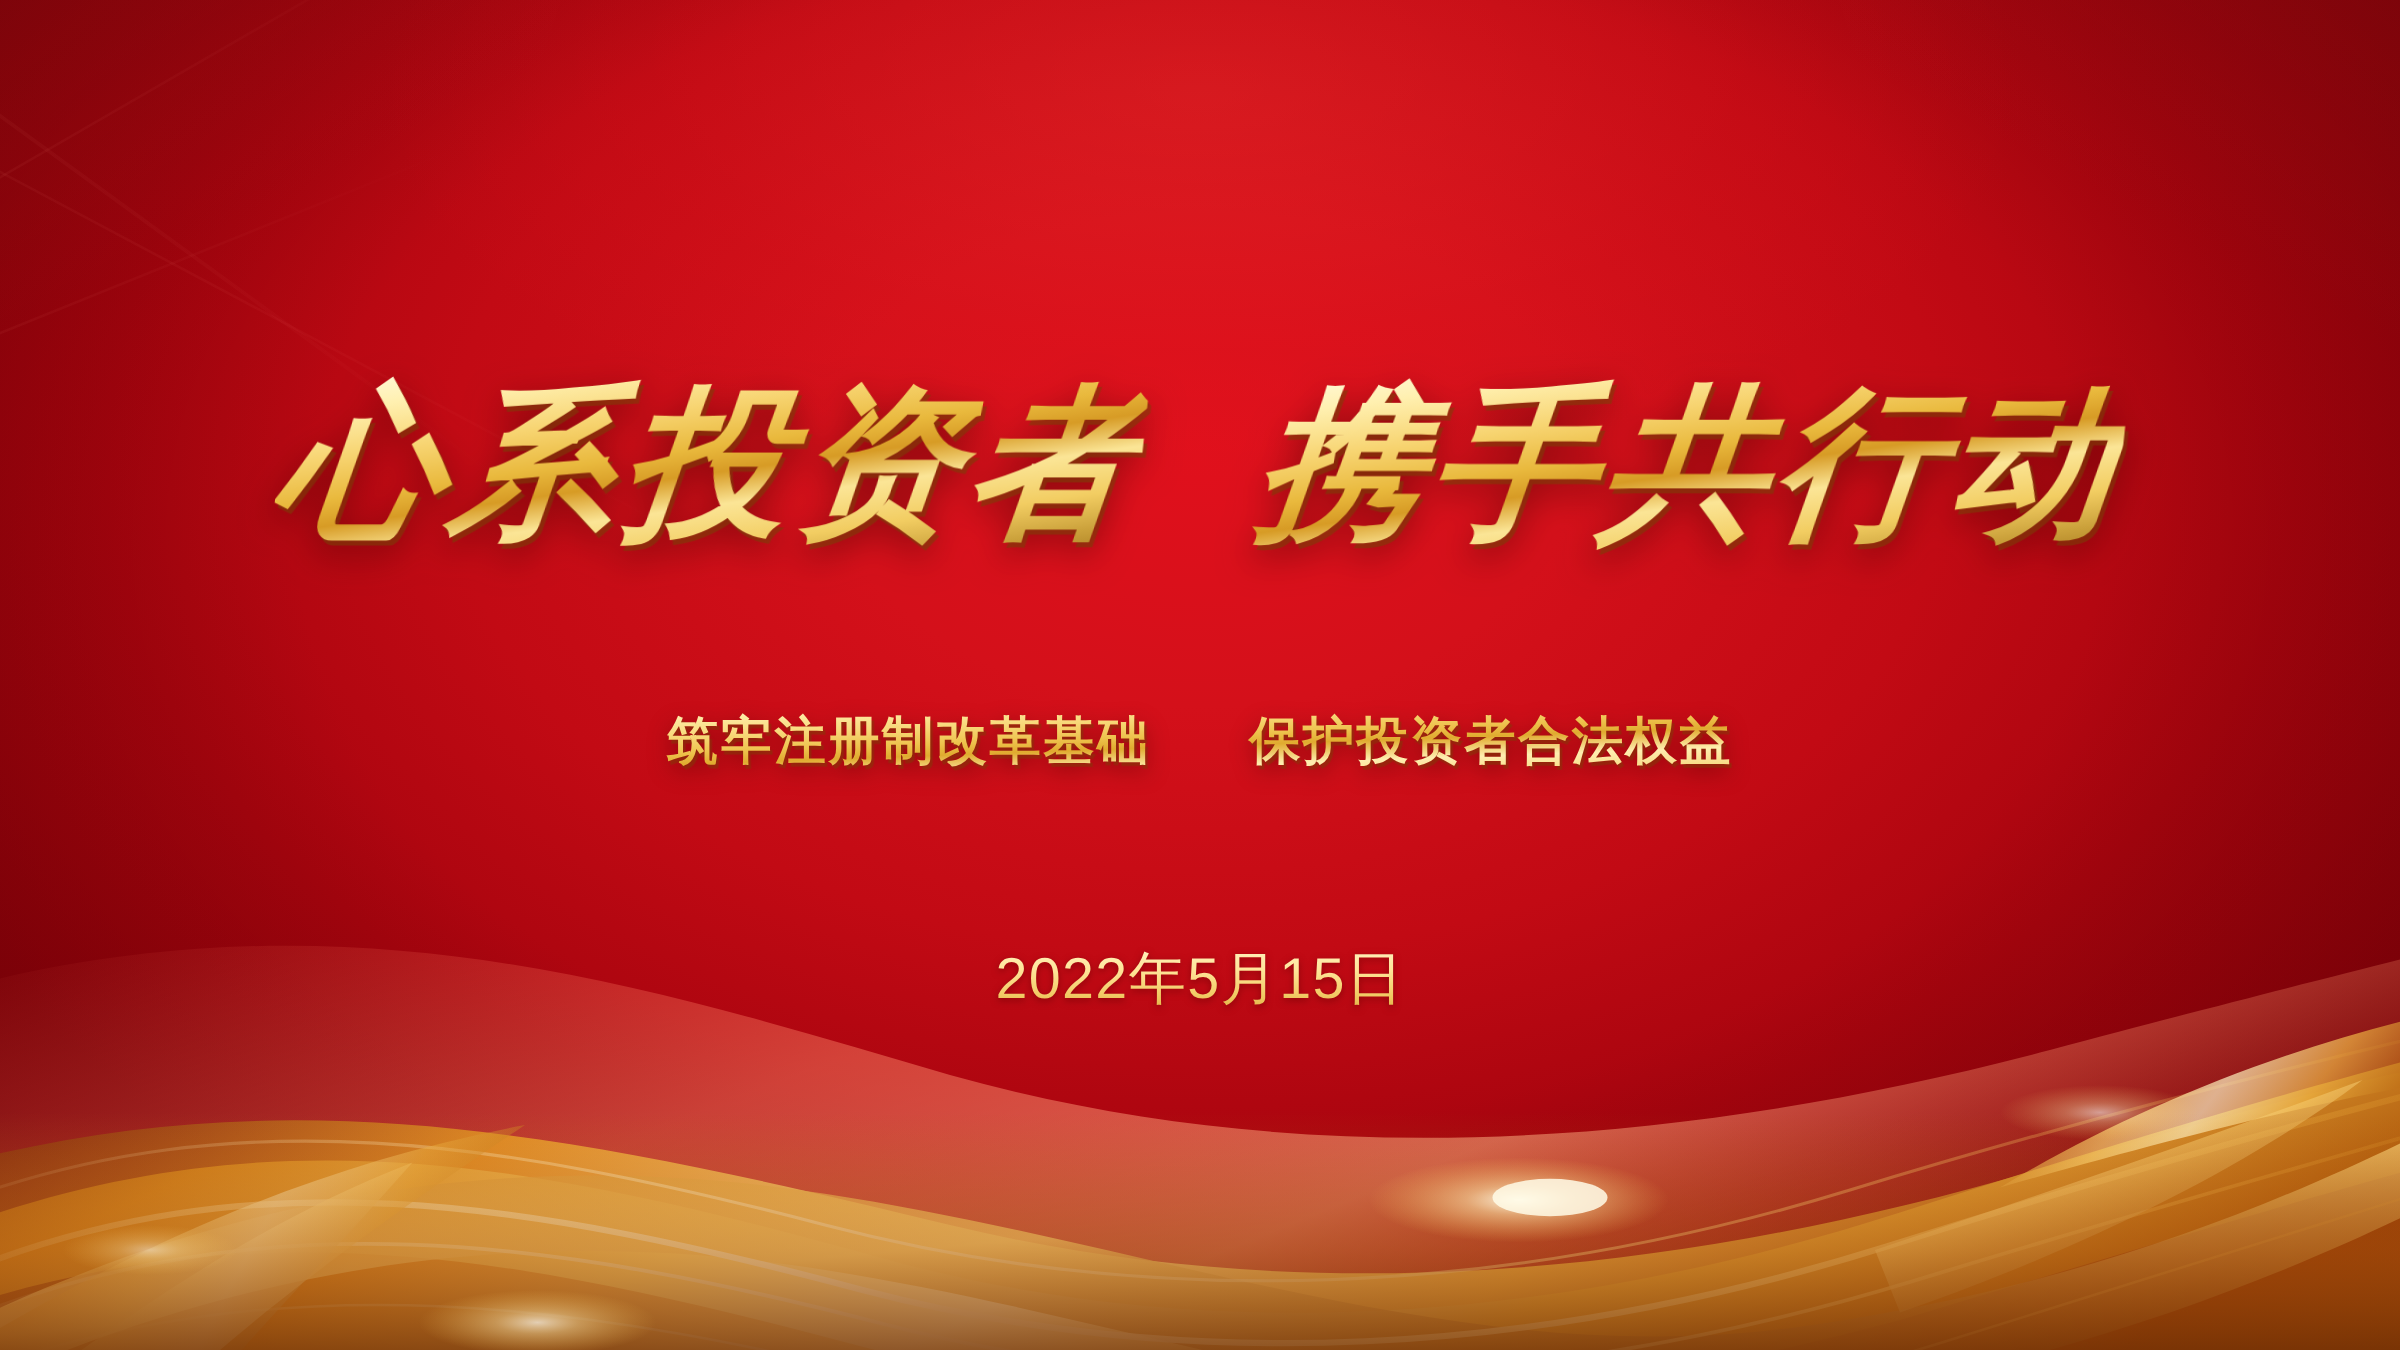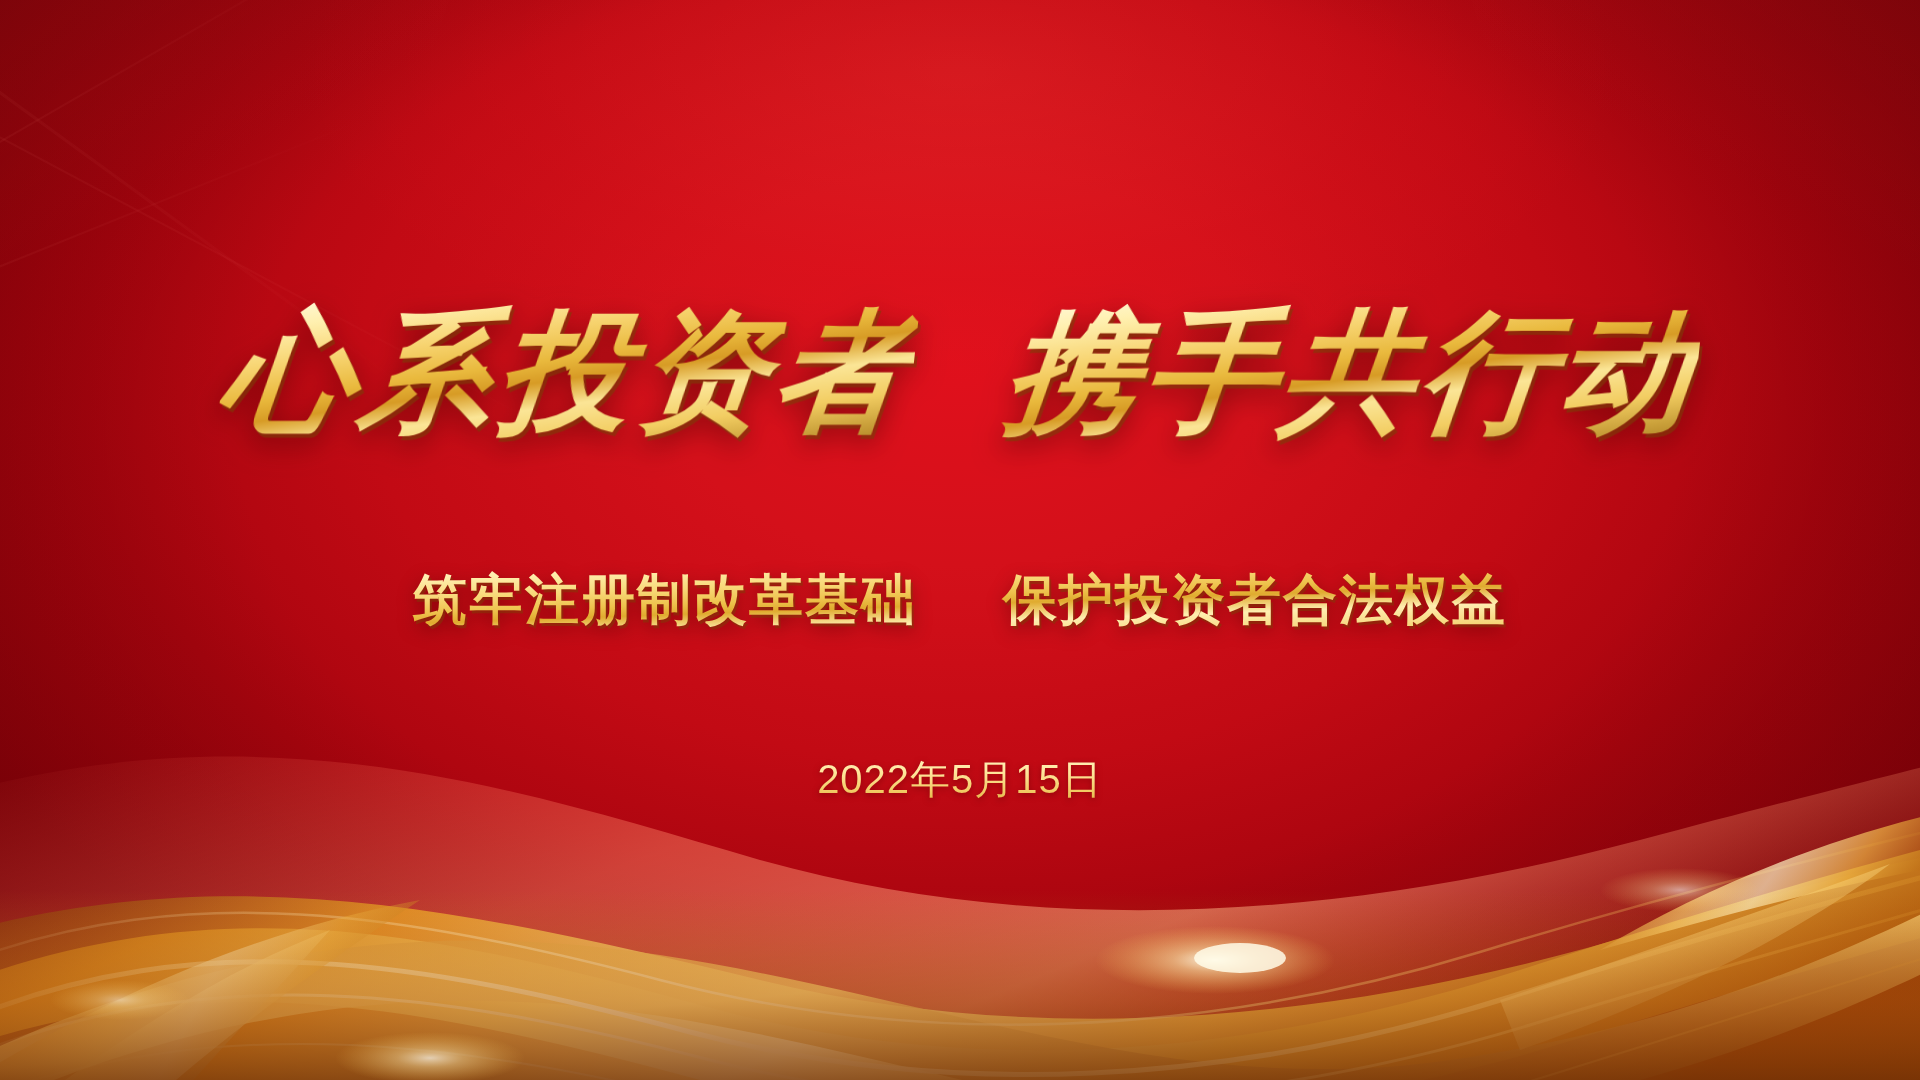--- a/index.html
+++ b/index.html
@@ -120,21 +120,21 @@
     transform: skewX(-6deg);
   }
   .headline .gap { display: inline-block; width: 86px; }
 
   .subhead {
     position: absolute;
     left: 0; right: 0;
     top: 570px;
     text-align: center;
     white-space: nowrap;
-    font-size: 54px;
+    font-size: 41px;
     font-weight: 700;
     letter-spacing: 2px;
     line-height: 1.1;
     background: linear-gradient(178deg,
         #fffbe0 0%, #ffefae 18%, #f8d878 34%, #eec24c 46%,
         #e0ab2f 54%, #ffeeb0 68%, #f5d477 84%, #d7a735 100%);
     -webkit-background-clip: text;
     background-clip: text;
     color: transparent;
     -webkit-text-fill-color: transparent;
@@ -143,21 +143,21 @@
       drop-shadow(0 5px 9px rgba(80,0,0,0.45));
   }
   .subhead .sgap { display: inline-block; width: 52px; }
 
   .datestamp {
     position: absolute;
     left: 0; right: 0;
     top: 752px;
     text-align: center;
     white-space: nowrap;
-    font-size: 40px;
+    font-size: 46px;
     font-weight: 500;
     letter-spacing: 1px;
     background: linear-gradient(180deg, #fff4c8 0%, #ffe59a 38%, #f2cb66 70%, #d9a636 100%);
     -webkit-background-clip: text;
     background-clip: text;
     color: transparent;
     -webkit-text-fill-color: transparent;
     filter: drop-shadow(0 2px 3px rgba(90,0,0,0.5));
   }
 </style>

